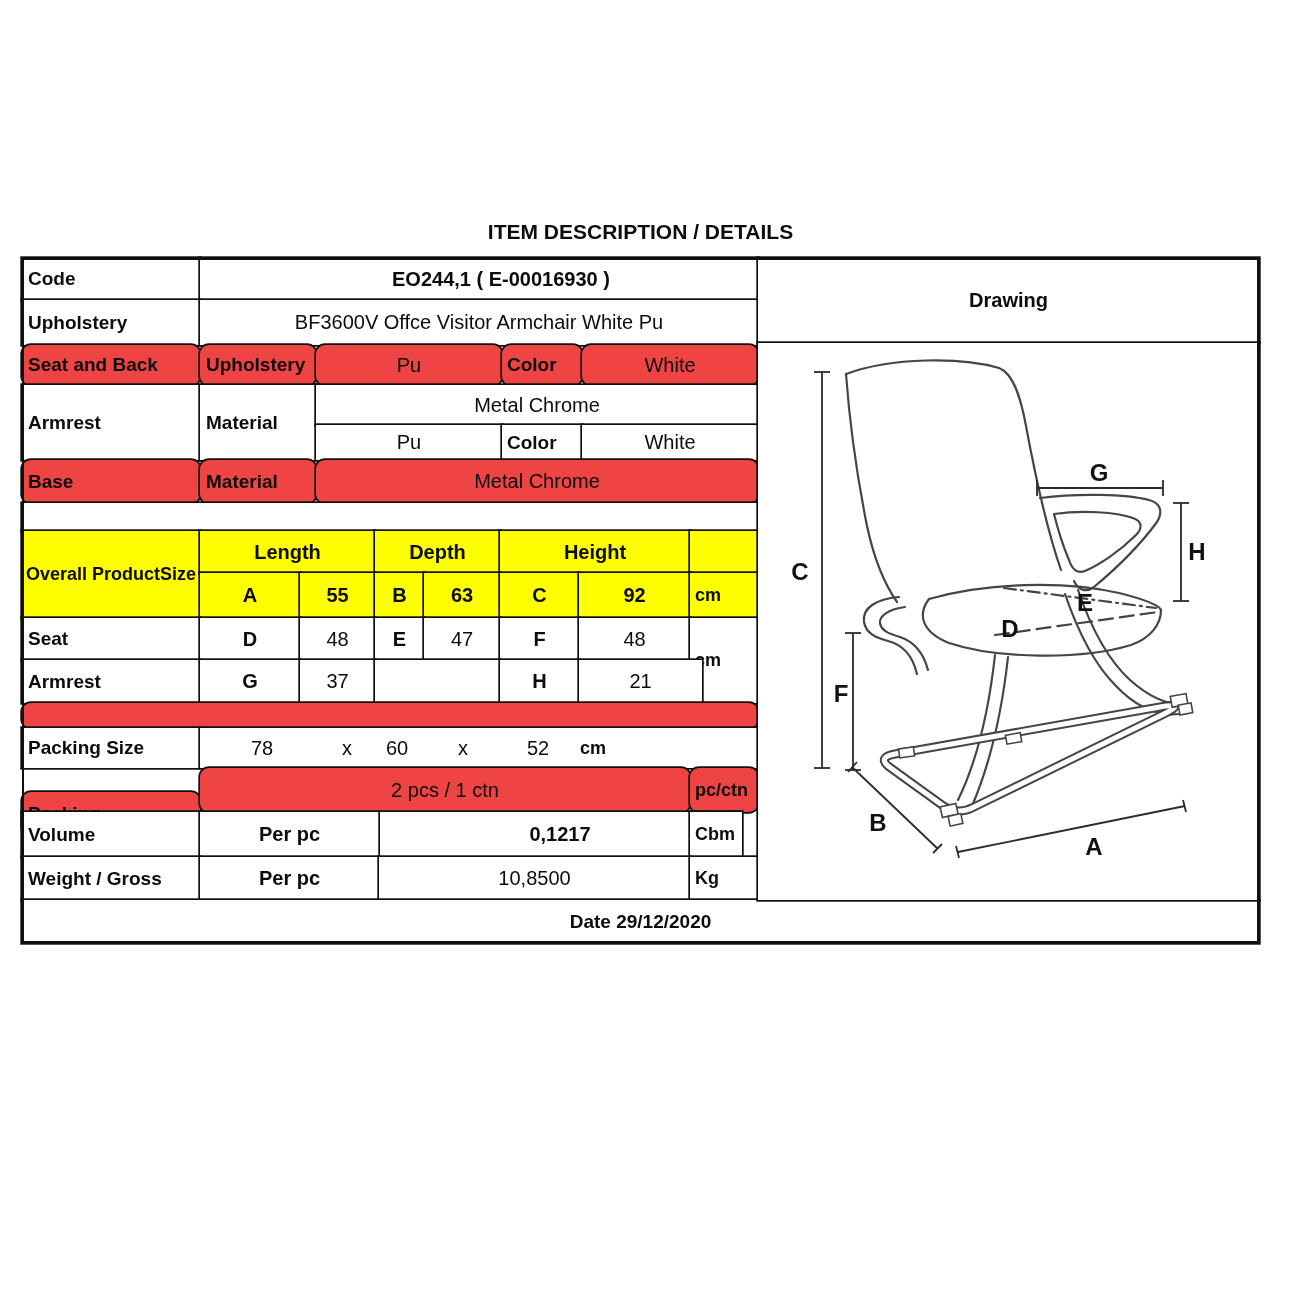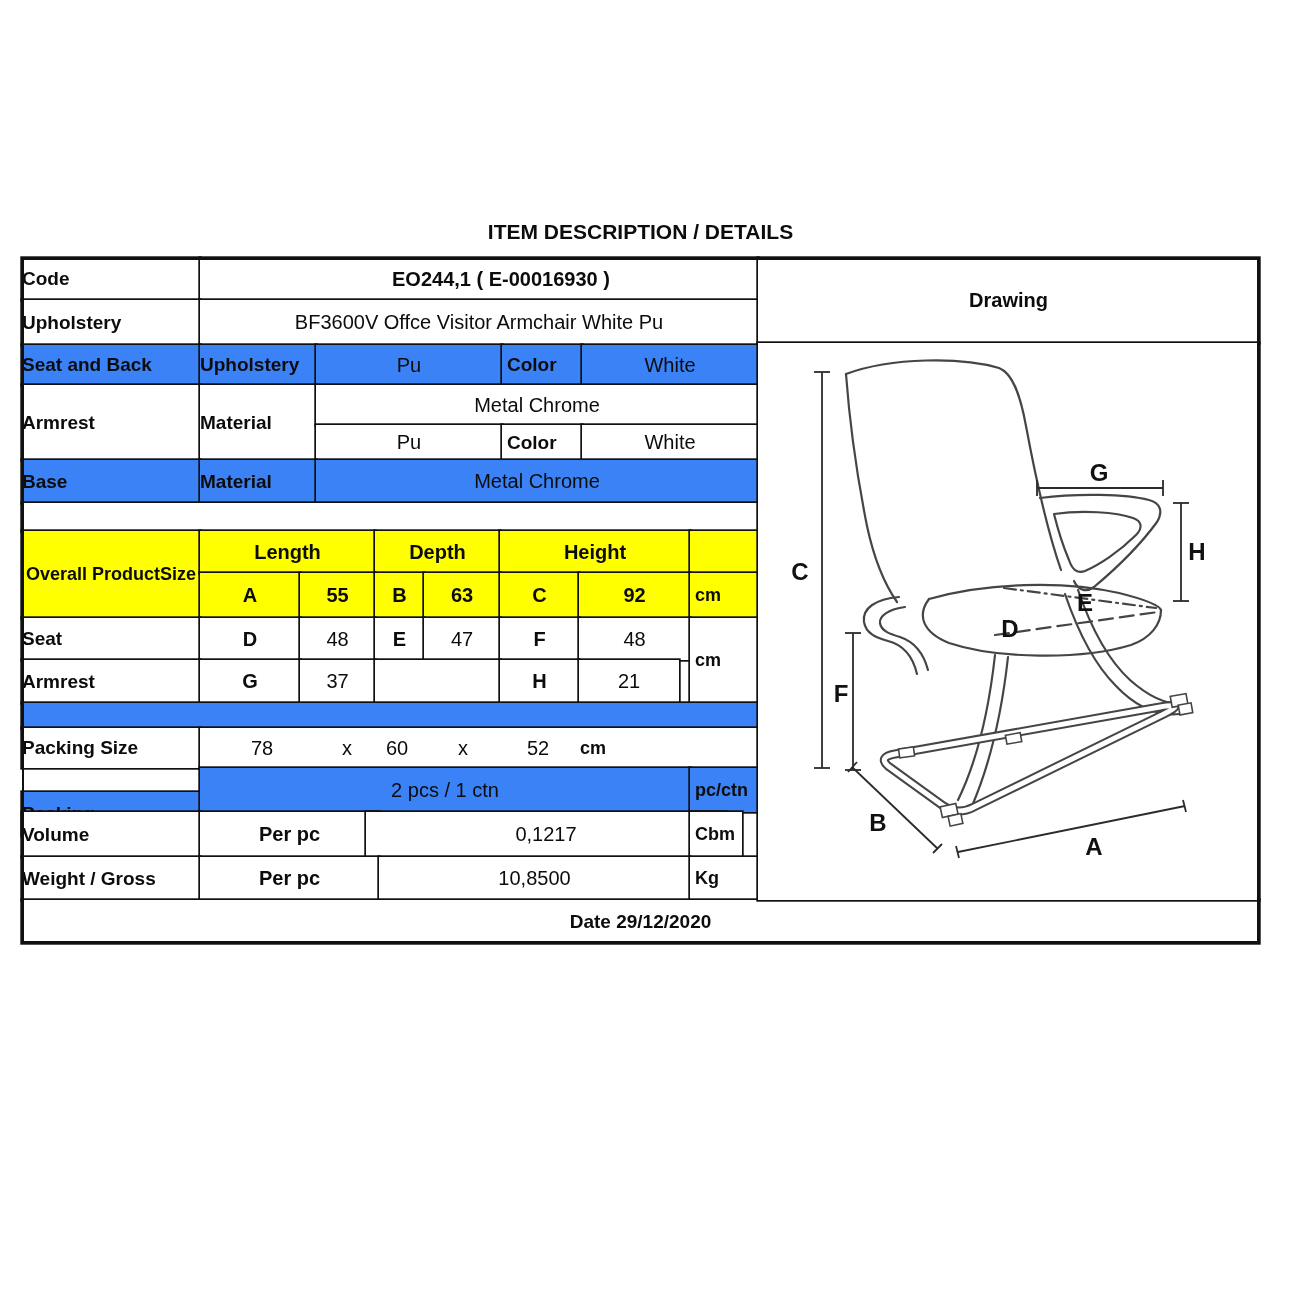--- a/index.html
+++ b/index.html
@@ -5,23 +5,23 @@
   html,body{margin:0;padding:0;background:#fff;}
   .page{position:relative;width:1300px;height:1300px;background:#fff;
         font-family:"Liberation Sans", sans-serif;color:#0c0c0c;}
   .title{position:absolute;left:22px;top:213px;width:1237px;height:38px;
          display:flex;align-items:center;justify-content:center;
          font-size:21px;font-weight:bold;}
   .cell{position:absolute;box-sizing:border-box;display:flex;align-items:center;
         justify-content:center;box-shadow:0 0 0 1.7px #101010;font-size:20px;
         background:#fff;line-height:1.05;}
   .b{font-weight:bold;}
-  .lbl{font-weight:bold;font-size:19px;justify-content:flex-start;}
+  .lbl{font-weight:bold;font-size:19px;justify-content:flex-start;padding-left:6px;}
   .unit{font-weight:bold;font-size:18px;justify-content:flex-start;padding-left:5px;}
-  .shade{background:#3b82f6;}
+  .shade{background:#ef4444;border-radius:9px;}
   .yellow{background:#ffff00;font-weight:bold;}
   .ops{flex-direction:row;justify-content:center;font-size:18px;}
   .frame{position:absolute;left:22px;top:258px;width:1237px;height:685px;
          box-sizing:border-box;border:2.5px solid #101010;pointer-events:none;}
   .ps-item{position:absolute;top:50%;transform:translate(-50%,-50%);}
 </style>
 </head>
 <body>
 
 <div class="page">
@@ -75,41 +75,41 @@
   <div class="cell" style="left:424px;top:618px;width:76px;height:42px;">47</div>
   <div class="cell b" style="left:500px;top:618px;width:79px;height:42px;">F</div>
   <div class="cell" style="left:579px;top:618px;width:111px;height:42px;">48</div>
   <div class="cell unit" style="left:690px;top:618px;width:68px;height:85px;">cm</div>
 
   <div class="cell lbl" style="left:22px;top:660px;width:178px;height:43px;">Armrest</div>
   <div class="cell b" style="left:200px;top:660px;width:100px;height:43px;">G</div>
   <div class="cell" style="left:300px;top:660px;width:75px;height:43px;">37</div>
   <div class="cell" style="left:375px;top:660px;width:125px;height:43px;"></div>
   <div class="cell b" style="left:500px;top:660px;width:79px;height:43px;">H</div>
-  <div class="cell" style="left:579px;top:660px;width:100px;height:43px;">21</div>
+  <div class="cell" style="left:579px;top:660px;width:123px;height:43px;">21</div>
 
   <div class="cell shade" style="left:22px;top:703px;width:736px;height:25px;"></div>
 
   <div class="cell lbl" style="left:22px;top:728px;width:178px;height:40px;">Packing Size</div>
   <div class="cell" style="left:200px;top:728px;width:558px;height:40px;">
     <span class="ps-item" style="left:62px;">78</span>
     <span class="ps-item" style="left:147px;">x</span>
     <span class="ps-item" style="left:197px;">60</span>
     <span class="ps-item" style="left:263px;">x</span>
     <span class="ps-item" style="left:338px;">52</span>
     <span class="ps-item b" style="left:393px;font-size:18px;">cm</span>
   </div>
 
   <div class="cell lbl shade" style="left:22px;top:768px;width:178px;height:44px;margin-top:24px;">Packing</div>
   <div class="cell shade" style="left:200px;top:768px;width:490px;height:44px;">2 pcs / 1 ctn</div>
   <div class="cell unit shade" style="left:690px;top:768px;width:68px;height:44px;">pc/ctn</div>
 
   <div class="cell lbl" style="left:22px;top:812px;width:178px;height:45px;">Volume</div>
   <div class="cell b" style="left:200px;top:812px;width:179px;height:45px;">Per pc</div>
-  <div class="cell" style="left:366px;top:812px;width:360px;height:45px;">0,1217</div>
+  <div class="cell" style="left:380px;top:812px;width:360px;height:45px;font-weight:bold;">0,1217</div>
   <div class="cell unit" style="left:690px;top:812px;width:52px;height:45px;">Cbm</div>
 
   <div class="cell lbl" style="left:22px;top:857px;width:178px;height:43px;">Weight / Gross</div>
   <div class="cell b" style="left:200px;top:857px;width:179px;height:43px;">Per pc</div>
   <div class="cell" style="left:379px;top:857px;width:311px;height:43px;">10,8500</div>
   <div class="cell unit" style="left:690px;top:857px;width:68px;height:43px;">Kg</div>
 
   <div class="cell b" style="left:22px;top:900px;width:1237px;height:43px;font-size:19px;">Date 29/12/2020</div>
 
   <div class="cell b" style="left:758px;top:258px;width:501px;height:85px;font-size:20px;">Drawing</div>

